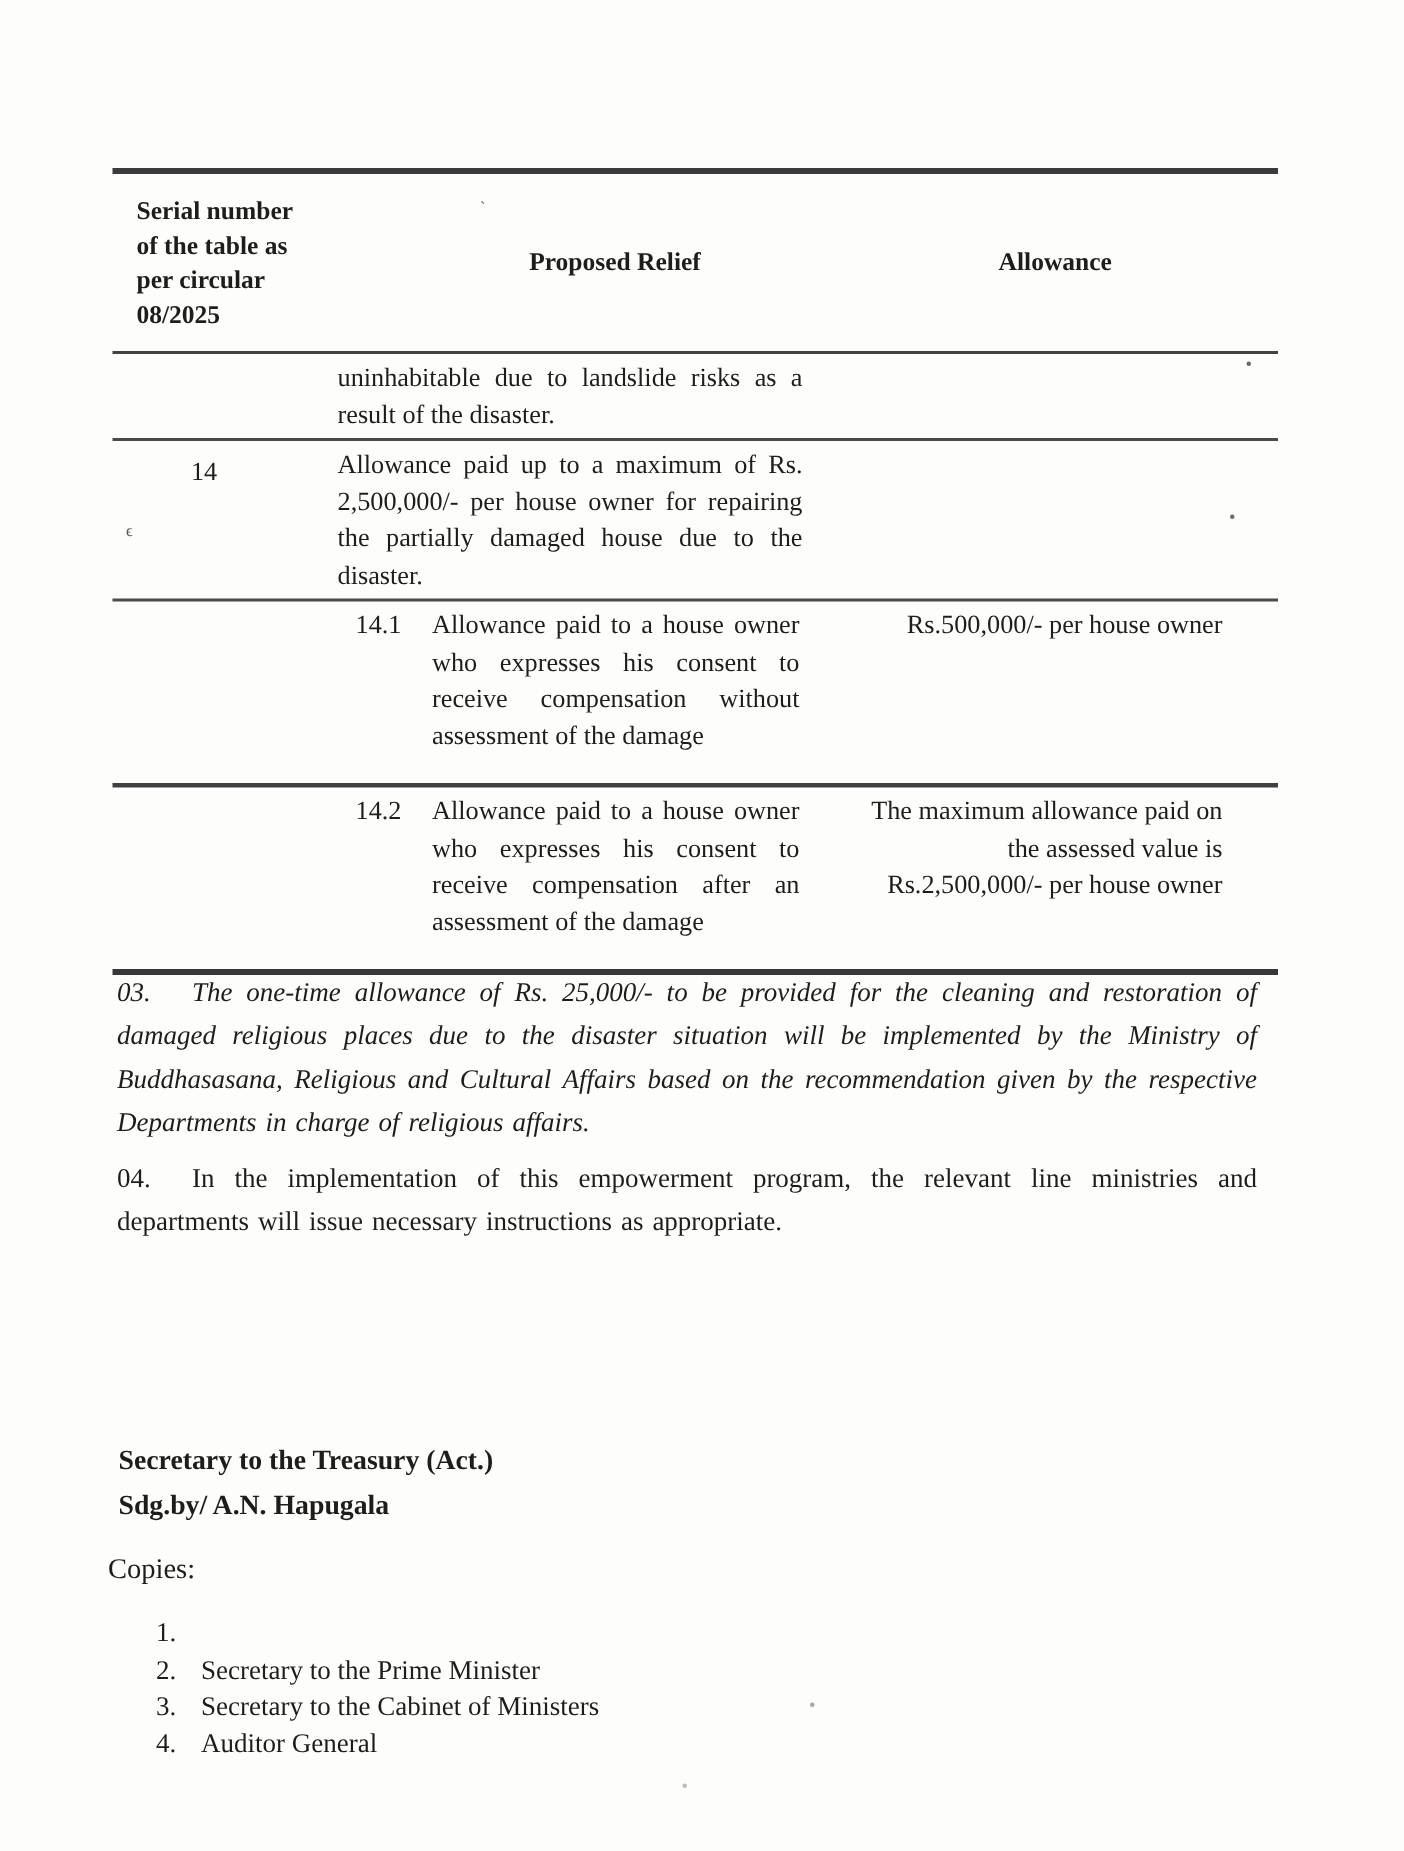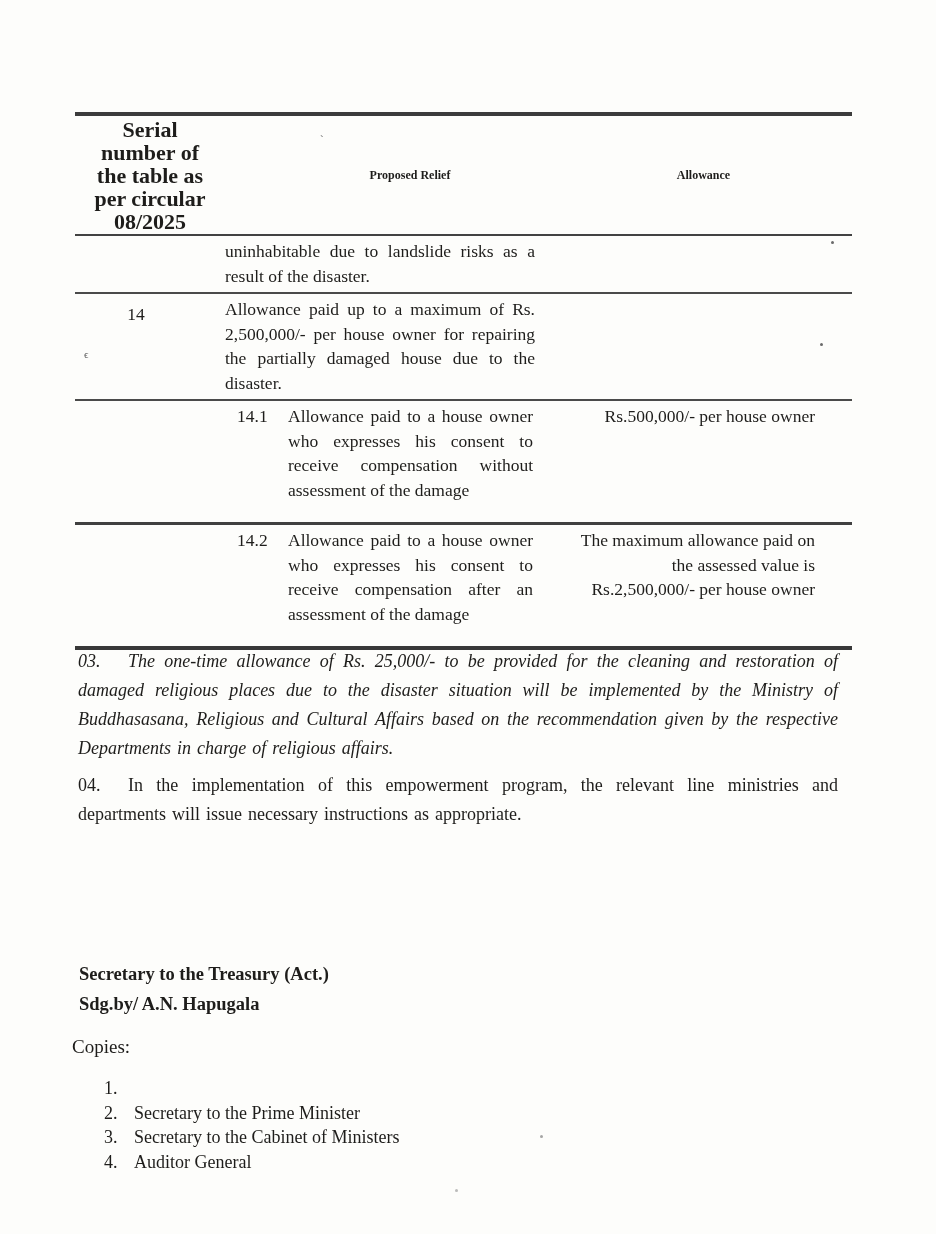--- a/index.html
+++ b/index.html
@@ -16,22 +16,22 @@
     position:absolute;left:75px;top:112px;width:777px;
     border-top:4px solid #3c3c3c;
     border-bottom:4px solid #383838;
     font-size:17.5px;line-height:24.5px;
   }
   .tRow{display:grid;grid-template-columns:150px 330px 297px;}
   .tRow.sep{border-bottom:2px solid #4a4a4a;}
   .tRow.sepThick{border-bottom:3px solid #404040;}
   .hRow{min-height:118px;align-items:center;border-bottom:2.5px solid #424242;}
   .hSerial{display:flex;justify-content:center;}
-  .hSerial .inner{width:118px;text-align:center;font-weight:bold;font-size:22px;line-height:23px;}
-  .hCell{text-align:center;font-weight:bold;font-size:12px;}
+  .hSerial .inner{width:118px;text-align:left;font-weight:bold;font-size:17px;line-height:23px;}
+  .hCell{text-align:center;font-weight:bold;font-size:17px;}
   .hRelief{padding-left:40px;}
   .cSerial{text-align:center;padding-right:28px;padding-top:8px;}
   .cRelief{text-align:justify;padding:3px 20px 4px 0;}
   .subGrid{display:grid;grid-template-columns:12px 51px 245px;padding:3px 22px 5px 0;}
   .subNum{grid-column:2;}
   .subText{grid-column:3;text-align:justify;}
   .cAllow{padding:3px 37px 5px 10px;text-align:right;}
   .rowCont{min-height:49px;}
   .row14{min-height:96px;}
   .row141{min-height:121px;}

